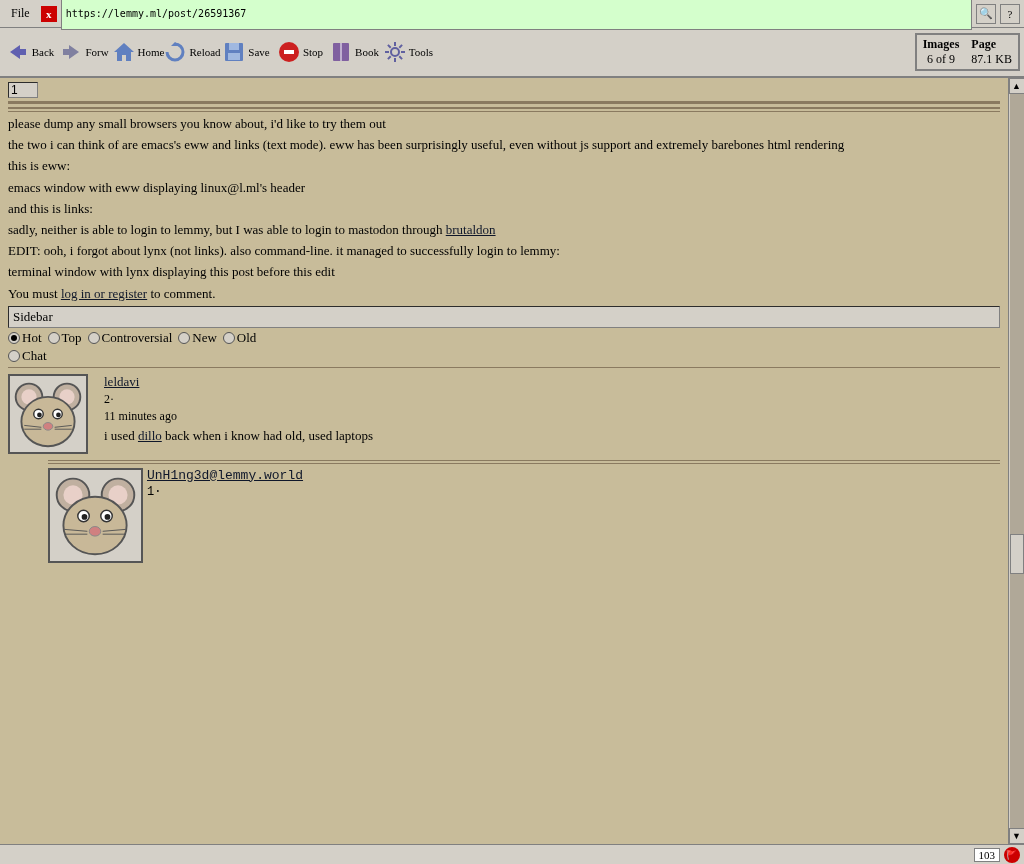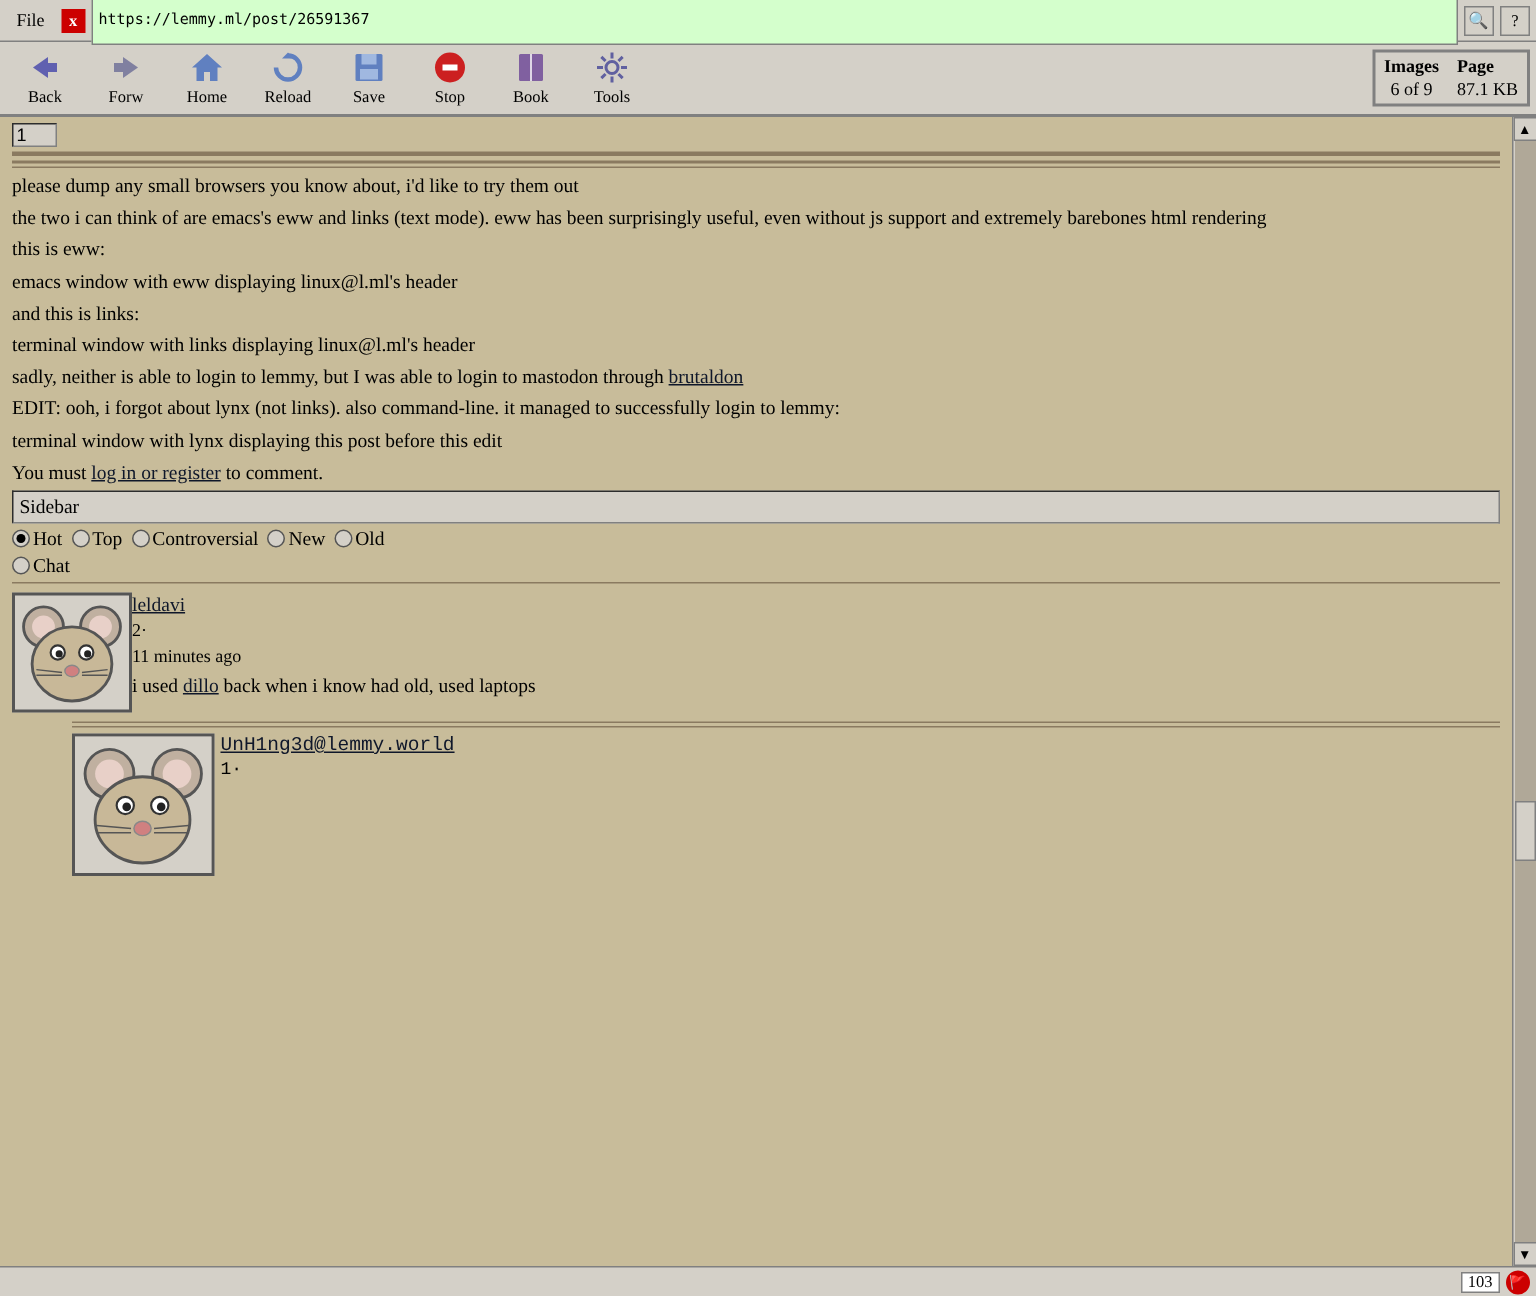--- a/index.html
+++ b/index.html
@@ -68,21 +68,21 @@
       display: flex;
       align-items: center;
       background: #d4d0c8;
       border-bottom: 2px solid #808080;
       height: 50px;
       padding: 2px 4px;
       gap: 2px;
     }
     .toolbar-btn {
       display: flex;
-      flex-direction: column;
+      flex-direction: row;
       align-items: center;
       justify-content: center;
       width: 52px;
       height: 44px;
       cursor: pointer;
       font-size: 11px;
       gap: 2px;
       border: 1px solid transparent;
     }
     .toolbar-icon {
@@ -376,21 +376,20 @@
 
     <hr class="hr-thick">
     <hr class="hr-medium">
     <hr style="border:none;border-top:1px solid #8a7a60;margin:1px 0;">
 
     <div class="content-line">please dump any small browsers you know about, i'd like to try them out</div>
     <div class="content-line">the two i can think of are emacs's eww and links (text mode). eww has been surprisingly useful, even without js support and extremely barebones html rendering</div>
     <div class="content-line">this is eww:</div>
     <div class="content-line">emacs window with eww displaying linux@l.ml's header</div>
     <div class="content-line">and this is links:</div>
-    <div class="content-line">terminal window with links displaying linux@l.ml's header</div>
     <div class="content-line">
       <span>sadly, neither is able to login to lemmy, but I was able to login to mastodon through </span><a href="#">brutaldon</a>
     </div>
     <div class="content-line">EDIT: ooh, i forgot about lynx (not links). also command-line. it managed to successfully login to lemmy:</div>
     <div class="content-line">terminal window with lynx displaying this post before this edit</div>
 
     <div class="content-line">
       <span>You must </span><a href="#">log in or register</a><span> to comment.</span>
     </div>
 
@@ -423,21 +422,21 @@
     <div class="radio-group">
       <div class="radio-item">
         <div class="radio-circle"></div>
         <span>Chat</span>
       </div>
     </div>
 
     <hr style="border:none;border-top:1px solid #8a7a60;margin:3px 0;">
 
     <div class="comment-block">
-      <div style="display:flex; align-items:flex-start; gap:0;">
+      <div style="display:flex; align-items:flex-start; gap:16px;">
         <div style="width:80px;height:80px;border:2px solid #555;background:#d4d0c8;display:inline-flex;align-items:center;justify-content:center;flex-shrink:0;">
           <svg class="mouse-svg" viewBox="0 0 80 80" xmlns="http://www.w3.org/2000/svg">
 
             <rect x="5" y="5" width="70" height="70" fill="#d4d0c8"></rect>
 
             <circle cx="20" cy="22" r="14" fill="#c0b0a0" stroke="#555" stroke-width="2"></circle>
             <circle cx="60" cy="22" r="14" fill="#c0b0a0" stroke="#555" stroke-width="2"></circle>
             <circle cx="20" cy="22" r="8" fill="#e8d0c8"></circle>
             <circle cx="60" cy="22" r="8" fill="#e8d0c8"></circle>
 

